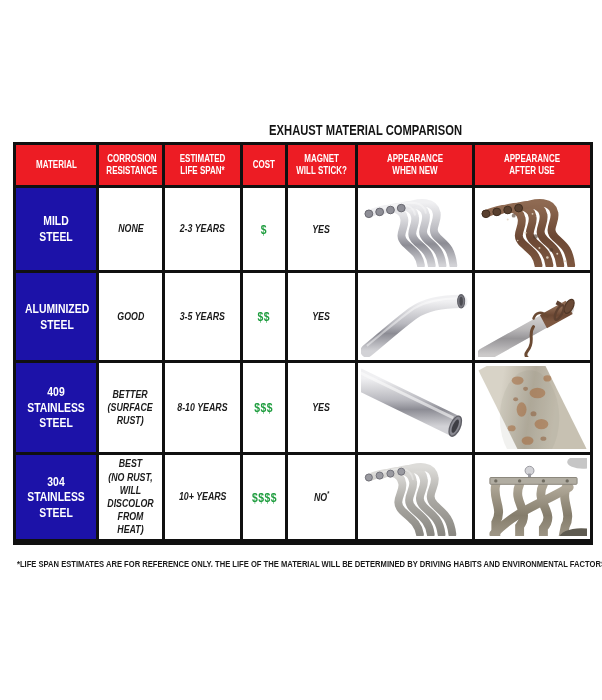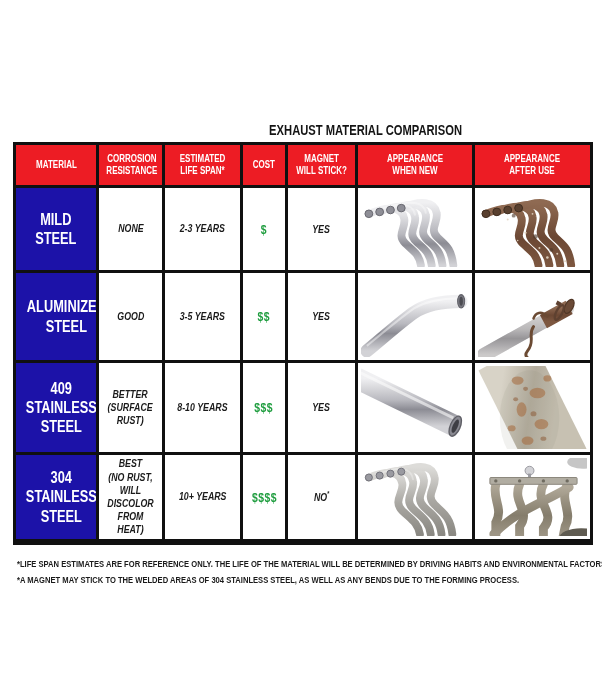--- a/index.html
+++ b/index.html
@@ -15,21 +15,21 @@
          font-size:14px;font-weight:bold;letter-spacing:0;margin:0;color:#141414;}
   .cnd{display:inline-block;transform:scaleX(.8);transform-origin:50% 50%;}
   .cndl{display:inline-block;transform:scaleX(.8);transform-origin:0 50%;white-space:nowrap;}
   .pre{white-space:pre-line;}
   table.cmp{position:absolute;left:13px;top:142px;width:577px;border-collapse:collapse;table-layout:fixed;}
   .cmp th,.cmp td{border:3px solid var(--border-black);text-align:center;vertical-align:middle;padding:1px;overflow:hidden;}
   .cmp thead tr{height:43px;}
   .cmp tr.r1{height:84px;} .cmp tr.r2{height:89px;} .cmp tr.r3{height:91px;} .cmp tr.r4{height:86px;}
   .cmp tbody tr.r4 td{border-bottom:6px solid var(--border-black);}
   .cmp th{background:var(--header-red);color:#fff;font-size:10px;font-weight:bold;line-height:1.18;}
-  td.mat{background:var(--material-blue);color:#fff;font-size:16px;font-weight:bold;line-height:1.2;}
+  td.mat{background:var(--material-blue);color:#fff;font-size:13px;font-weight:bold;line-height:1.2;}
   td.val{background:#fff;font-size:11px;font-weight:bold;line-height:1.2;color:#1a1a1a;font-style:italic;}
   td.cost{background:#fff;color:var(--cost-green);font-size:13px;font-weight:bold;letter-spacing:.5px;}
   td.img{background:#fff;padding:3px;}
   td.img svg{display:block;width:100%;}
   .r1 td.img svg{height:76px;} .r2 td.img svg{height:81px;}
   .r3 td.img svg{height:83px;} .r4 td.img svg{height:78px;}
   sup.supmark{font-size:7px;vertical-align:5px;}
   .notes{position:absolute;left:17px;top:556px;width:575px;font-size:9.5px;font-weight:bold;line-height:16px;color:#1a1a1a;}
   .defs-holder{position:absolute;width:0;height:0;}
 </style>
@@ -282,16 +282,15 @@
             <ellipse cx="104" cy="82" rx="22" ry="10" fill="#5f5b51"></ellipse>
           </svg>
         </td>
       </tr>
 
     </tbody>
   </table>
 
   <div class="notes">
     <div><span class="cndl">*LIFE SPAN ESTIMATES ARE FOR REFERENCE ONLY. THE LIFE OF THE MATERIAL WILL BE DETERMINED BY DRIVING HABITS AND ENVIRONMENTAL FACTORS.</span></div>
-    <div><span class="cndl">*A MAGNET MAY STICK TO THE WELDED AREAS OF 304 STAINLESS STEEL, AS WELL AS ANY BENDS DUE TO THE FORMING PROCESS.</span></div>
   </div>
 
 </div>
 
 </body></html>

